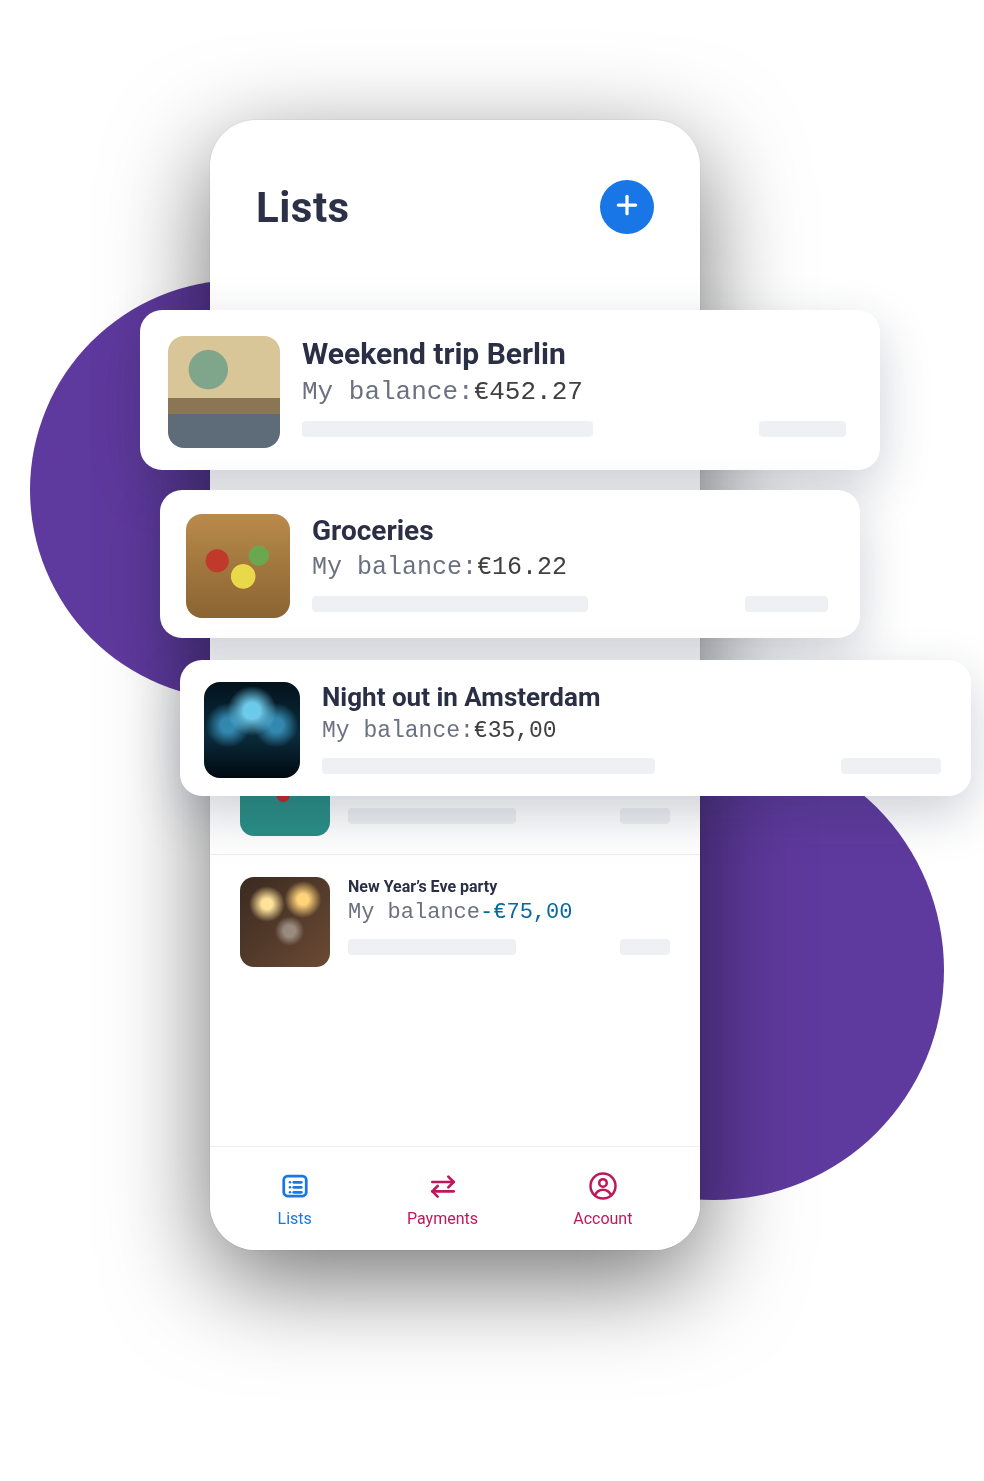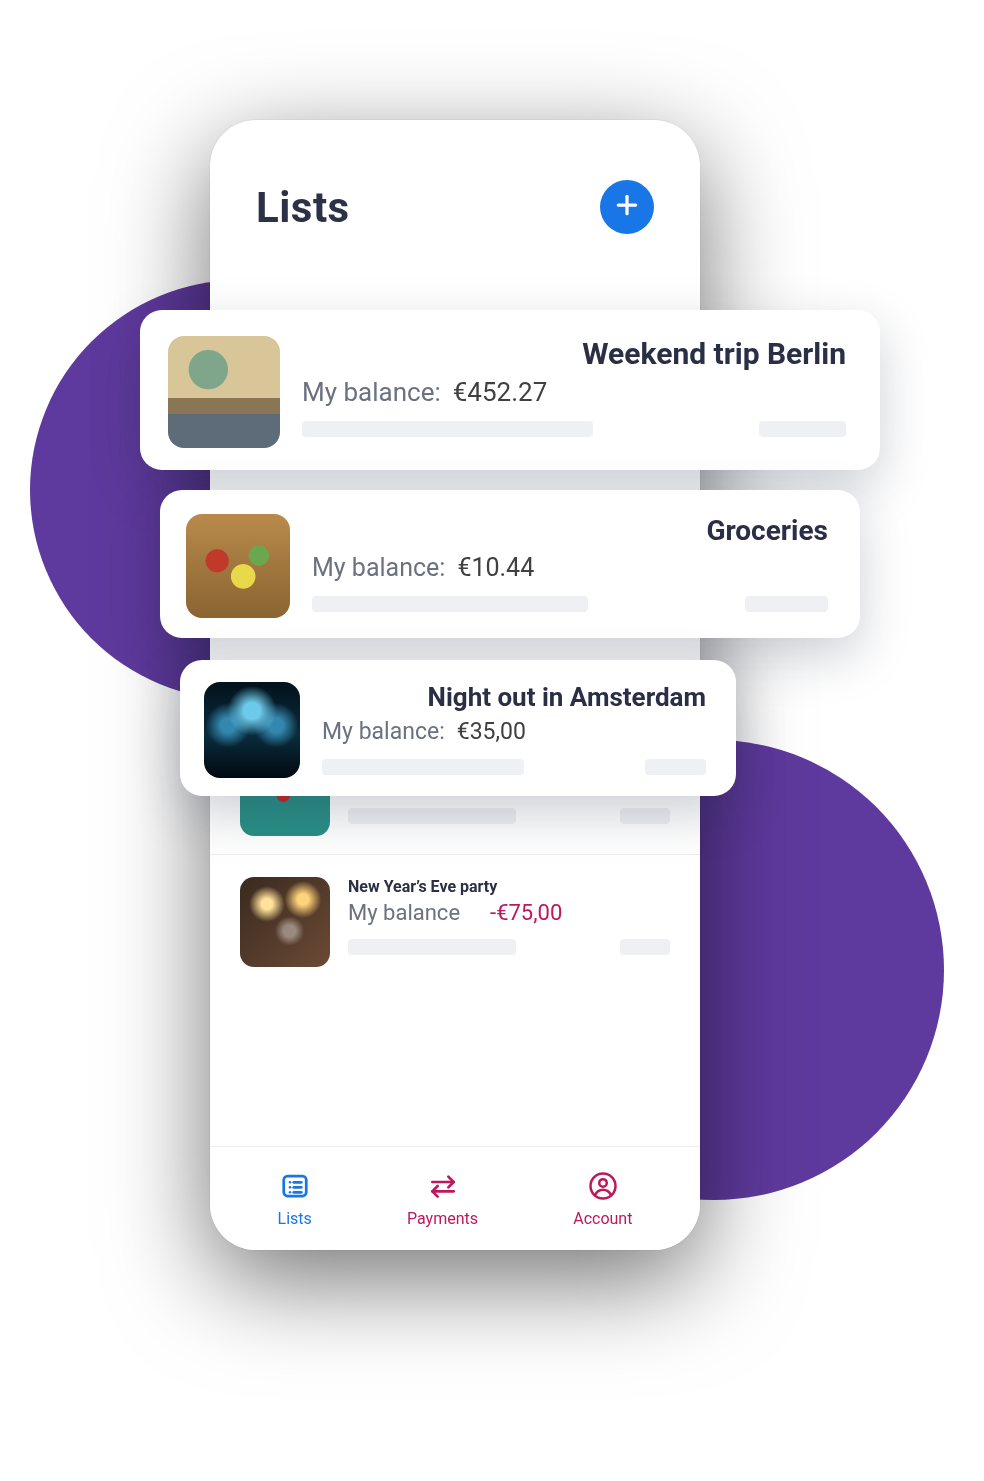--- a/index.html
+++ b/index.html
@@ -76,25 +76,25 @@
     font-size: 16px;
     font-weight: 700;
     color: #2a2f45;
     margin-bottom: 4px;
     white-space: nowrap;
   }
   .balance-line {
     font-size: 22px;
     color: #6b7180;
     display: flex;
-    gap: 12px;
     align-items: baseline;
+    font-family: Liberation Mono, monospace;
   }
   .balance-amt.positive { color: #404040; }
-  .balance-amt.negative { color: #be185d; margin-left: 18px; }
+  .balance-amt.negative { color: #0369a1; }
   .skeleton {
     display: flex;
     gap: 10px;
     margin-top: 14px;
   }
   .skeleton .bar {
     height: 16px;
     background: #eef0f3;
     border-radius: 4px;
   }
@@ -107,27 +107,27 @@
     position: absolute;
     background: #fff;
     border-radius: 22px;
     box-shadow: 0 18px 50px rgba(30,40,70,0.22);
     display: flex;
     gap: 22px;
     align-items: flex-start;
     z-index: 3;
   }
   .card .thumb { width: 112px; height: 112px; border-radius: 16px; }
-  .card .meta { flex:1; padding-right: 6px; text-align: right; }
+  .card .meta { flex:1; padding-right: 6px; }
   .card .title { font-size: 30px; margin-bottom: 6px; }
   .card .balance-line { font-size: 26px; }
 
   .card.c1 { left: 140px; top: 310px; width: 740px; padding: 26px 28px 22px 28px; }
   .card.c2 { left: 160px; top: 490px; width: 700px; padding: 24px 26px 20px 26px; }
-  .card.c3 { left: 180px; top: 660px; width: 556px; padding: 22px 24px 18px 24px; }
+  .card.c3 { left: 180px; top: 660px; width: 791px; padding: 22px 24px 18px 24px; }
   .card.c2 .thumb { width:104px; height:104px; }
   .card.c2 .title { font-size:28px; }
   .card.c2 .balance-line { font-size:25px; }
   .card.c3 .thumb { width: 96px; height: 96px; }
   .card.c3 .title { font-size:26px; }
   .card.c3 .balance-line { font-size:23px; }
 
   
   .thumb.berlin {
     background:
@@ -210,21 +210,21 @@
     </div>
   </div>
 </div>
 
 <div class="card c2">
   <div class="thumb groceries"></div>
   <div class="meta">
     <div class="title">Groceries</div>
     <div class="balance-line">
       <span>My balance:</span>
-      <span class="balance-amt positive">€10.44</span>
+      <span class="balance-amt positive">€16.22</span>
     </div>
     <div class="skeleton">
       <div class="bar long"></div>
         <div class="bar gap"></div>
         <div class="bar short"></div>
     </div>
   </div>
 </div>
 
 <div class="card c3">

